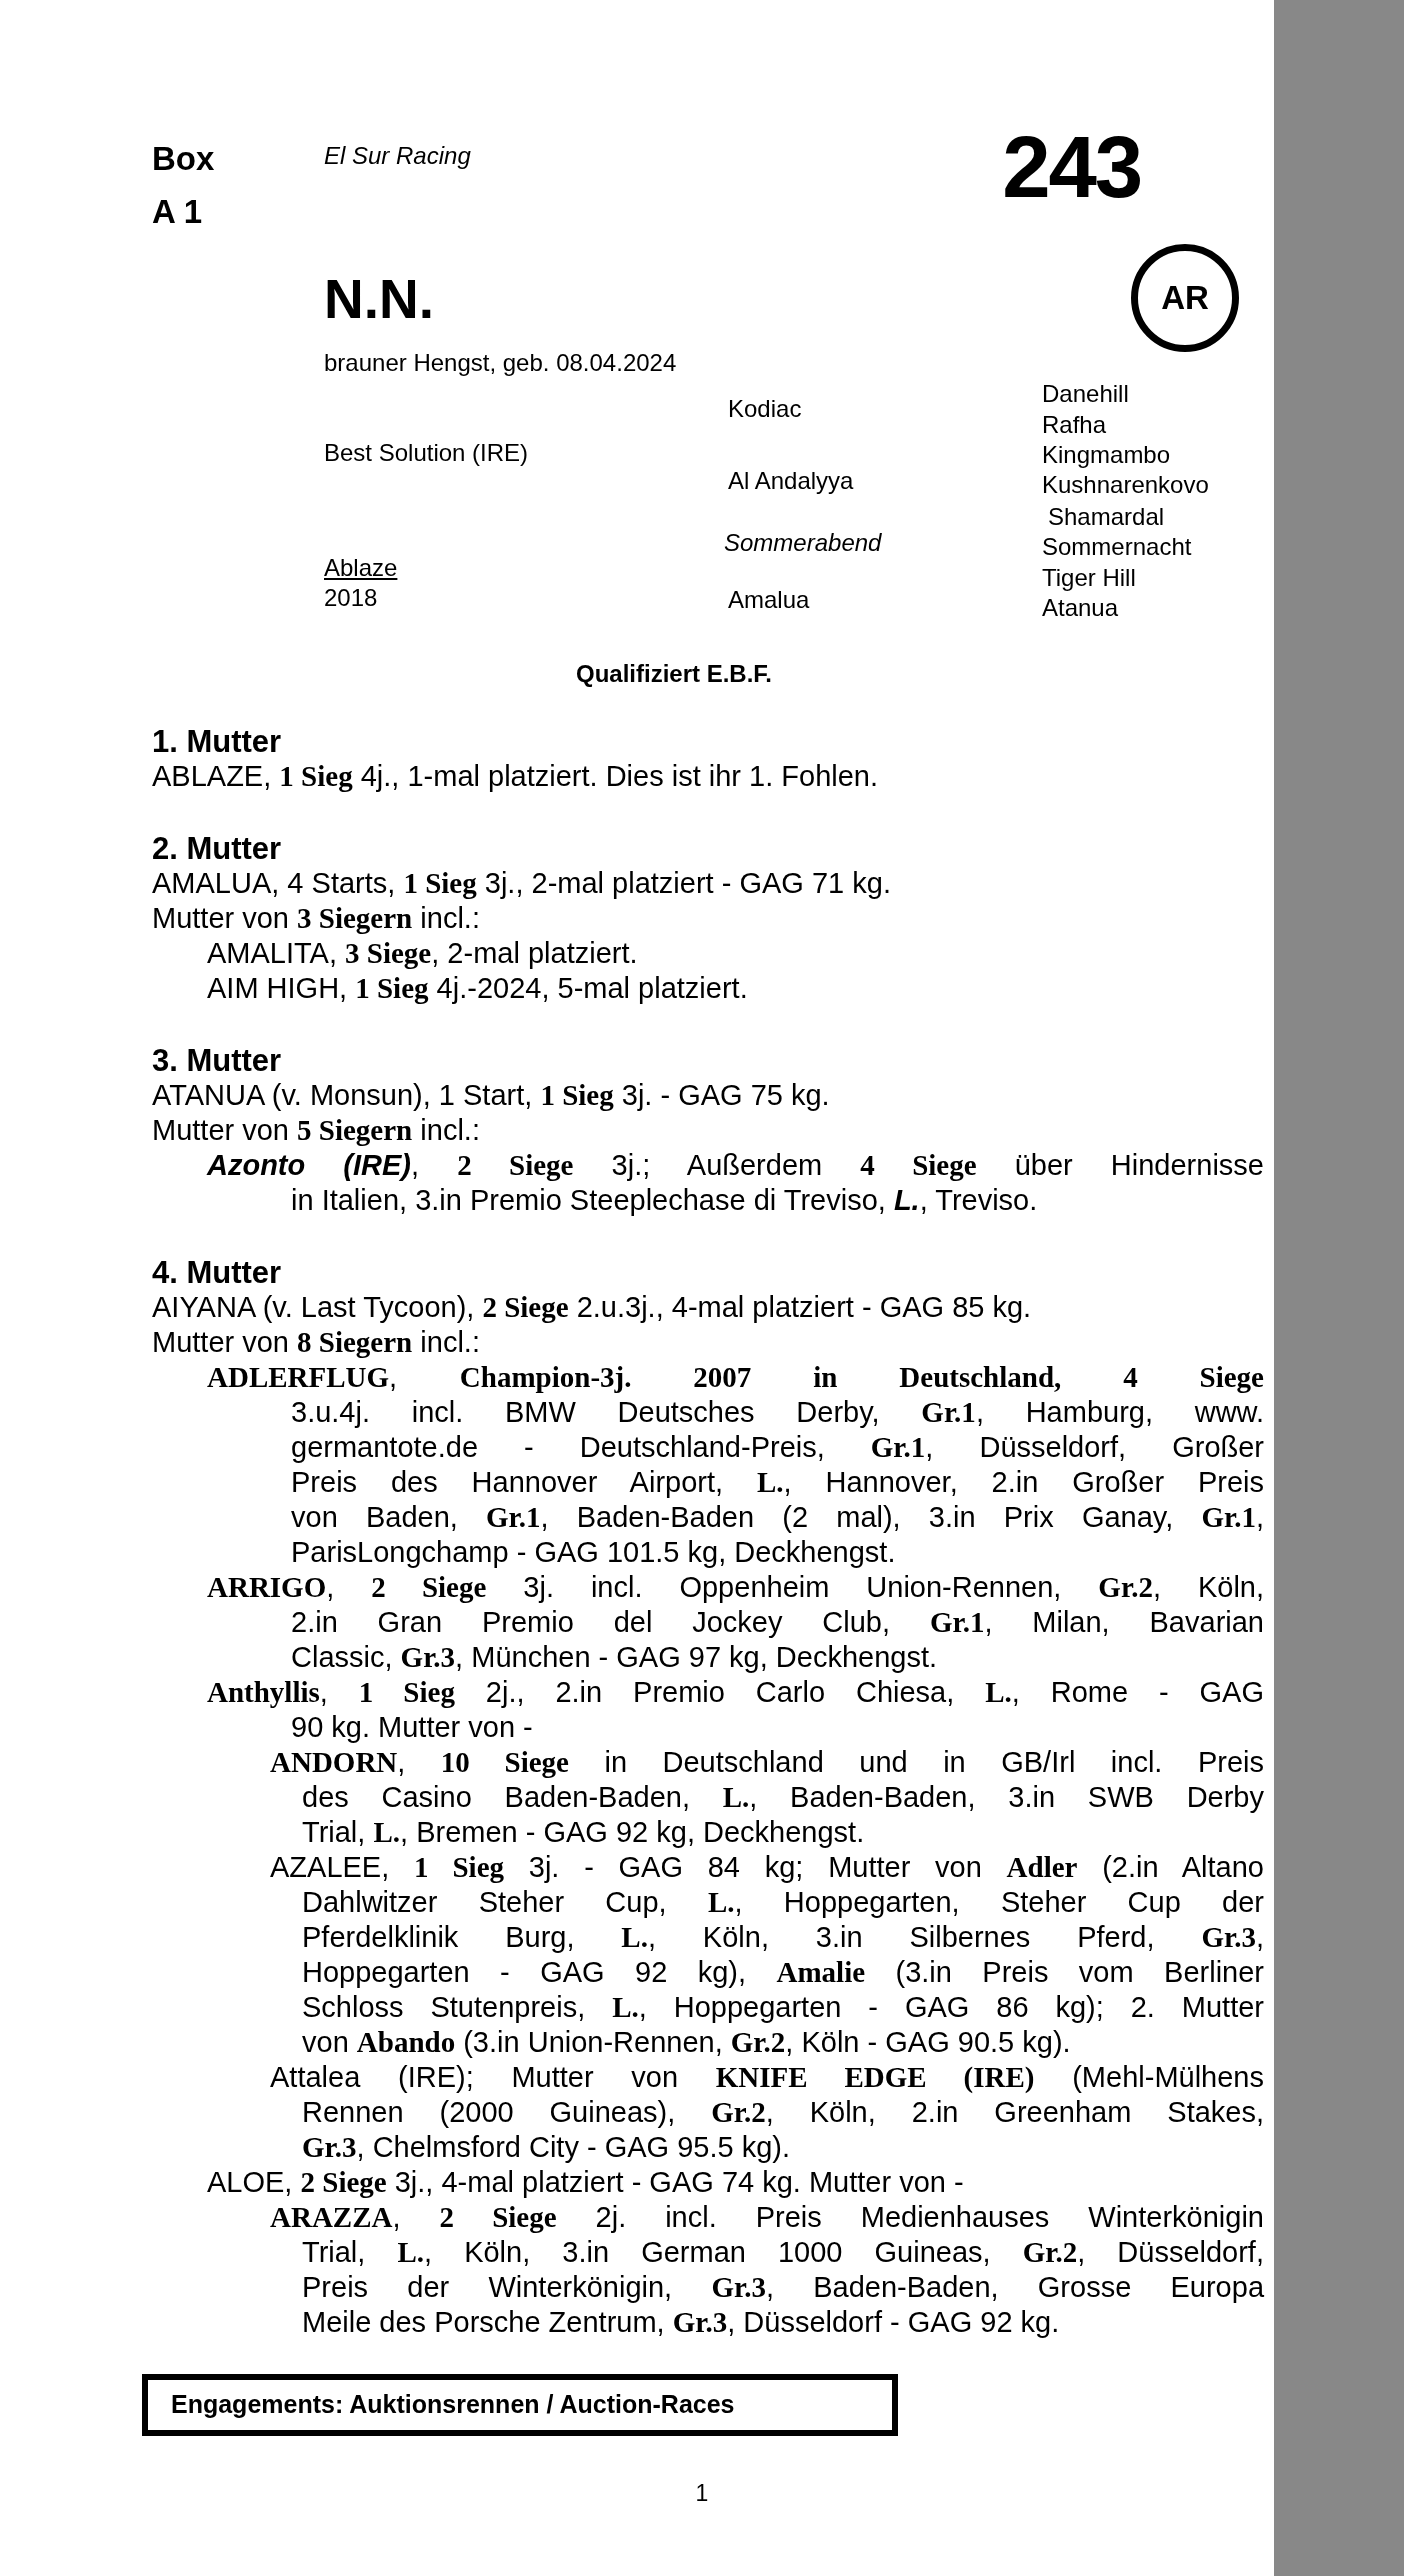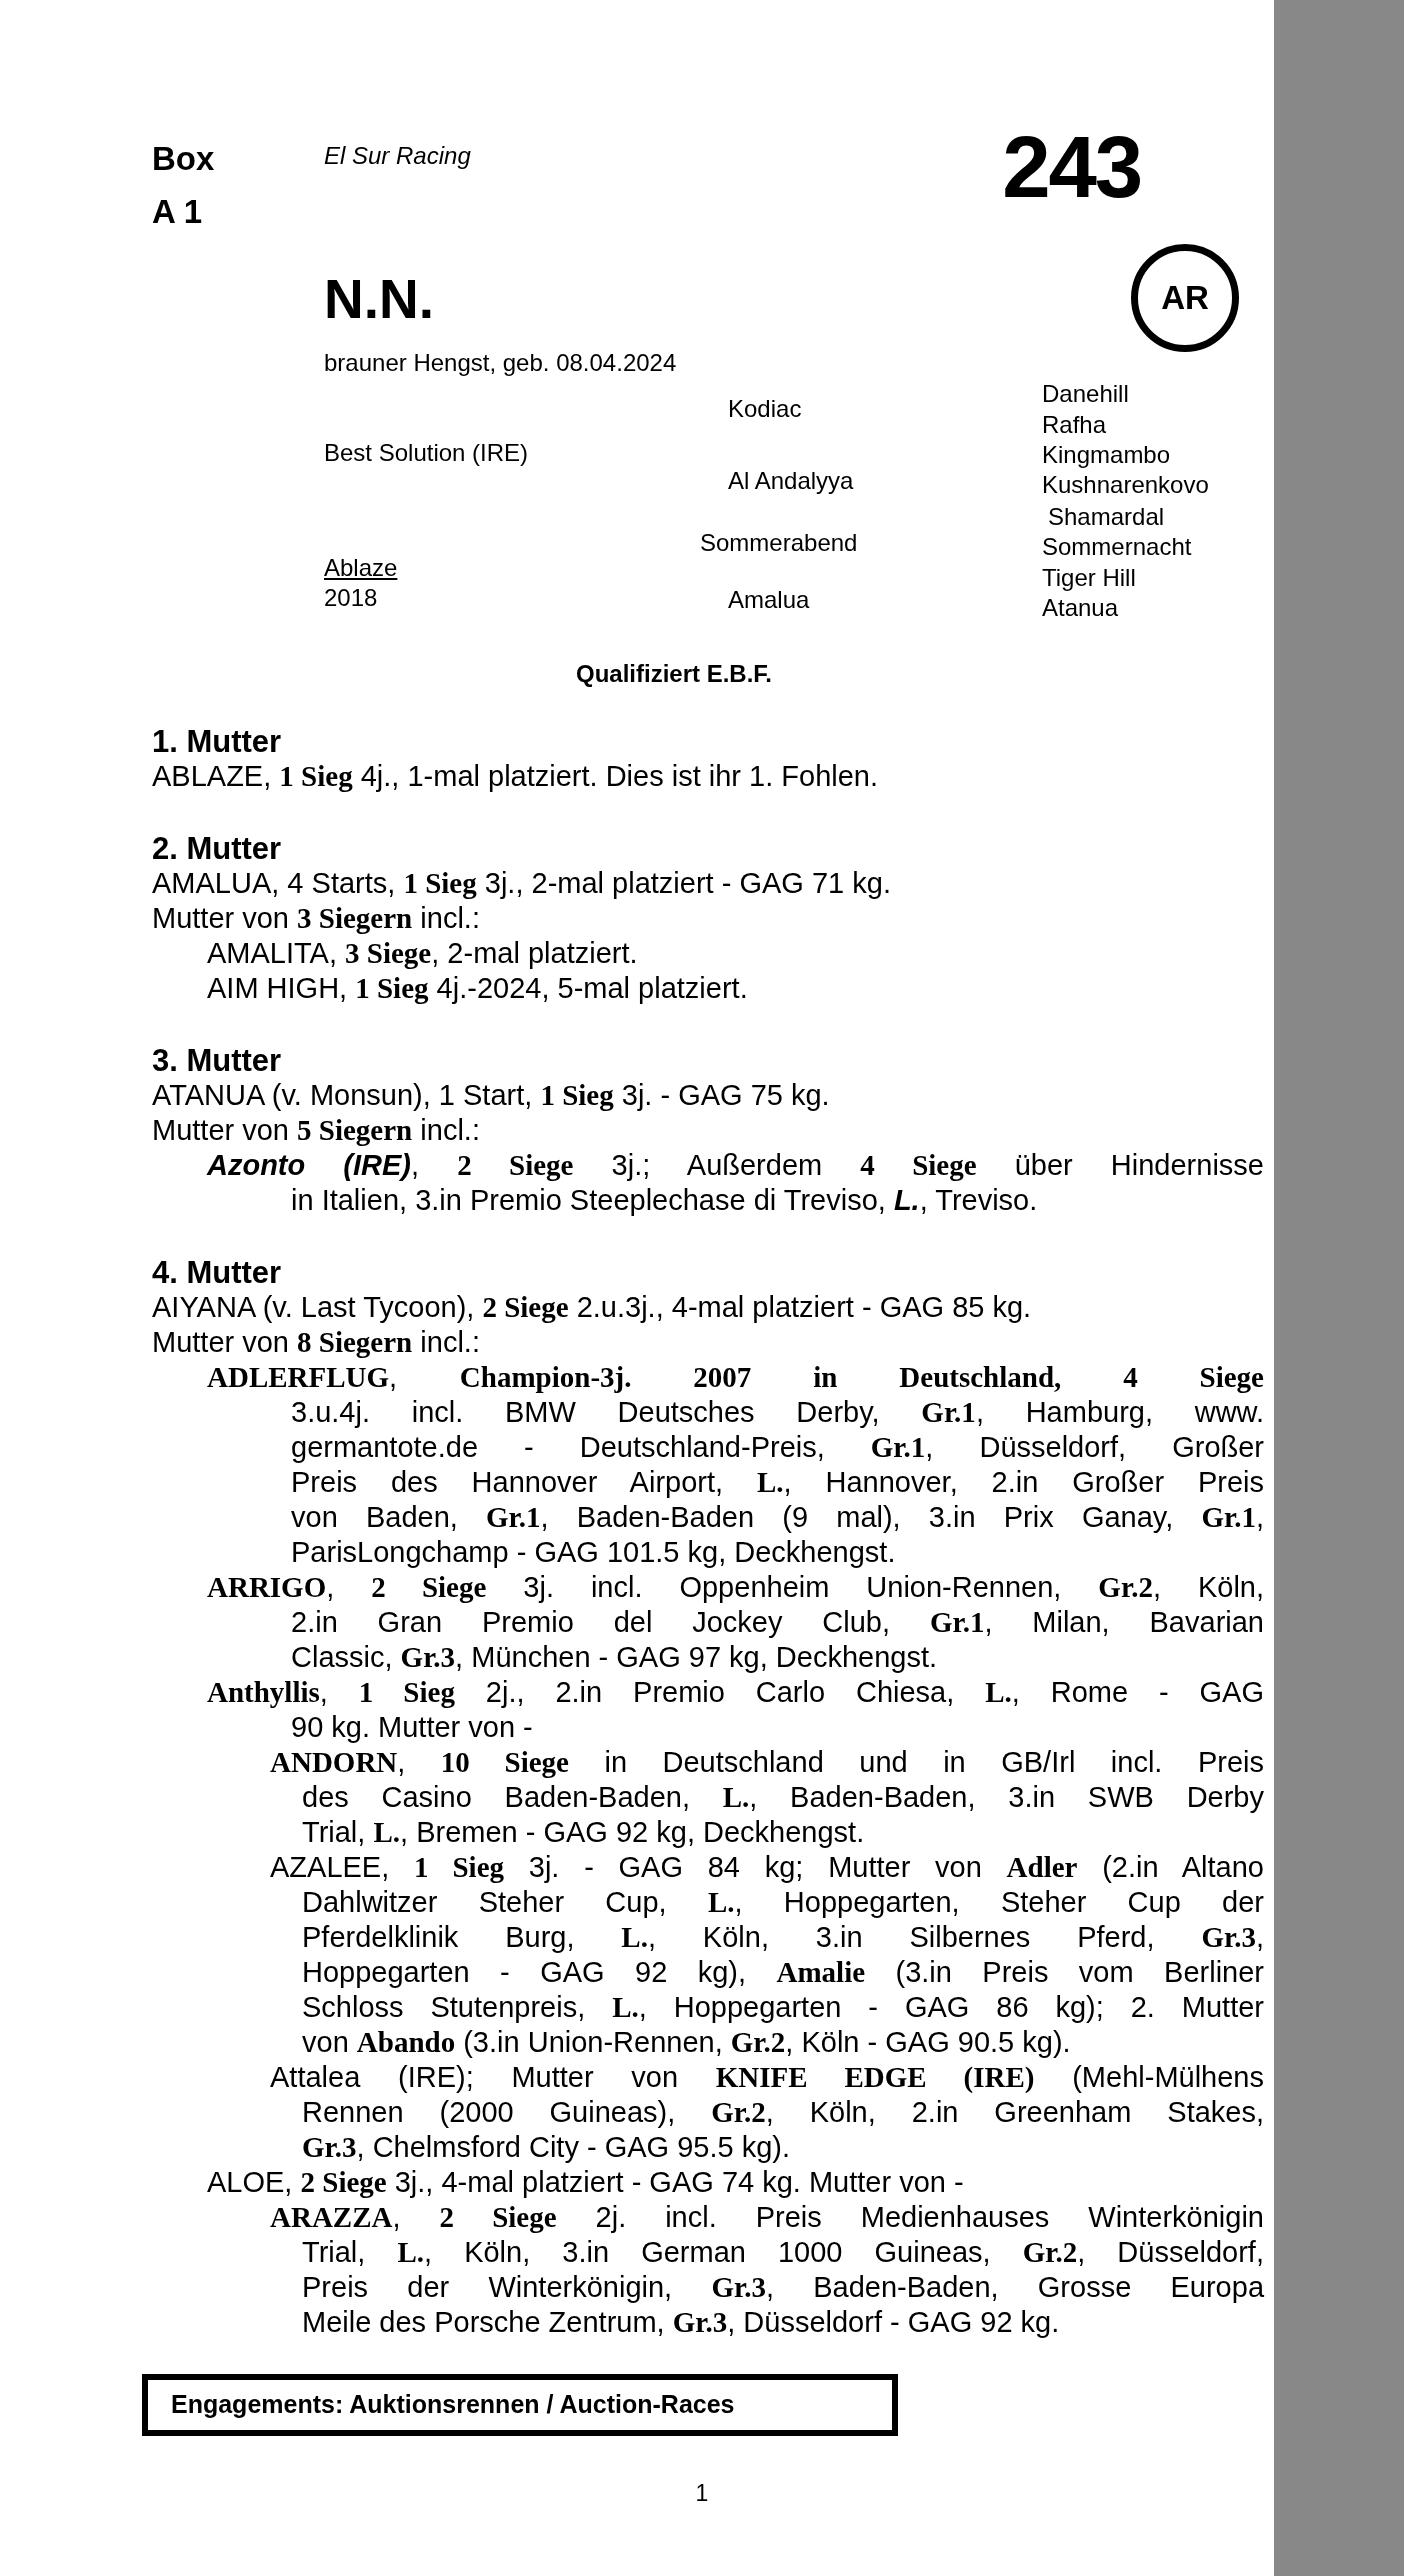--- a/index.html
+++ b/index.html
@@ -25,21 +25,21 @@
   #brand-circle span{font-size:33px;font-weight:bold;letter-spacing:0px;}
   #horse-name{left:324px;top:272px;font-size:55px;font-weight:bold;line-height:1;}
   #horse-desc{left:324px;top:351px;font-size:24px;line-height:1;}
   
   .ped{position:absolute;font-size:24px;line-height:1;white-space:nowrap;}
   #ped-sire{left:324px;top:441px;}
   #ped-dam{left:324px;top:556px;text-decoration:underline;}
   #ped-dam-year{left:324px;top:586px;}
   #ped-ss{left:728px;top:397px;}
   #ped-sd{left:728px;top:469px;}
-  #ped-ds{left:700px;top:531px;}
+  #ped-ds{left:724px;top:531px;font-style:italic;}
   #ped-dd{left:728px;top:588px;}
   #ped-g1{left:1042px;top:382px;}
   #ped-g2{left:1042px;top:413px;}
   #ped-g3{left:1042px;top:443px;}
   #ped-g4{left:1042px;top:473px;}
   #ped-g5{left:1048px;top:505px;}
   #ped-g6{left:1042px;top:535px;}
   #ped-g7{left:1042px;top:566px;}
   #ped-g8{left:1042px;top:596px;}
   #qualification{left:576px;top:662px;font-size:24px;font-weight:bold;line-height:1;}
@@ -125,21 +125,21 @@
         <div class="line ind2"><span>in Italien, 3.in Premio Steeplechase di Treviso, </span><span class="bi">L.</span><span>, Treviso.</span></div>
       </div>
       <div class="section">
         <div class="sec-h">4. Mutter</div>
         <div class="line ind0"><span>AIYANA (v. Last Tycoon), </span><span class="b">2 Siege</span><span> 2.u.3j., 4-mal platziert - GAG 85 kg.</span></div>
         <div class="line ind0"><span>Mutter von </span><span class="b">8 Siegern</span><span> incl.:</span></div>
         <div class="line ind1 just"><span class="b">ADLERFLUG</span><span>, </span><span class="b">Champion-3j. 2007 in Deutschland, 4 Siege</span></div>
         <div class="line ind2 just"><span>3.u.4j. incl. BMW Deutsches Derby, </span><span class="b">Gr.1</span><span>, Hamburg, www.</span></div>
         <div class="line ind2 just"><span>germantote.de - Deutschland-Preis, </span><span class="b">Gr.1</span><span>, Düsseldorf, Großer</span></div>
         <div class="line ind2 just"><span>Preis des Hannover Airport, </span><span class="b">L.</span><span>, Hannover, 2.in Großer Preis</span></div>
-        <div class="line ind2 just"><span>von Baden, </span><span class="b">Gr.1</span><span>, Baden-Baden (9 mal), 3.in Prix Ganay, </span><span class="b">Gr.1</span><span>,</span></div>
+        <div class="line ind2 just"><span>von Baden, </span><span class="b">Gr.1</span><span>, Baden-Baden (2 mal), 3.in Prix Ganay, </span><span class="b">Gr.1</span><span>,</span></div>
         <div class="line ind2"><span>ParisLongchamp - GAG 101.5 kg, Deckhengst.</span></div>
         <div class="line ind1 just"><span class="b">ARRIGO</span><span>, </span><span class="b">2 Siege</span><span> 3j. incl. Oppenheim Union-Rennen, </span><span class="b">Gr.2</span><span>, Köln,</span></div>
         <div class="line ind2 just"><span>2.in Gran Premio del Jockey Club, </span><span class="b">Gr.1</span><span>, Milan, Bavarian</span></div>
         <div class="line ind2"><span>Classic, </span><span class="b">Gr.3</span><span>, München - GAG 97 kg, Deckhengst.</span></div>
         <div class="line ind1 just"><span class="b">Anthyllis</span><span>, </span><span class="b">1 Sieg</span><span> 2j., 2.in Premio Carlo Chiesa, </span><span class="b">L.</span><span>, Rome - GAG</span></div>
         <div class="line ind2"><span>90 kg. Mutter von -</span></div>
         <div class="line ind3 just"><span class="b">ANDORN</span><span>, </span><span class="b">10 Siege</span><span> in Deutschland und in GB/Irl incl. Preis</span></div>
         <div class="line ind4 just"><span>des Casino Baden-Baden, </span><span class="b">L.</span><span>, Baden-Baden, 3.in SWB Derby</span></div>
         <div class="line ind4"><span>Trial, </span><span class="b">L.</span><span>, Bremen - GAG 92 kg, Deckhengst.</span></div>
         <div class="line ind3 just"><span>AZALEE, </span><span class="b">1 Sieg</span><span> 3j. - GAG 84 kg; Mutter von </span><span class="b">Adler</span><span> (2.in Altano</span></div>

